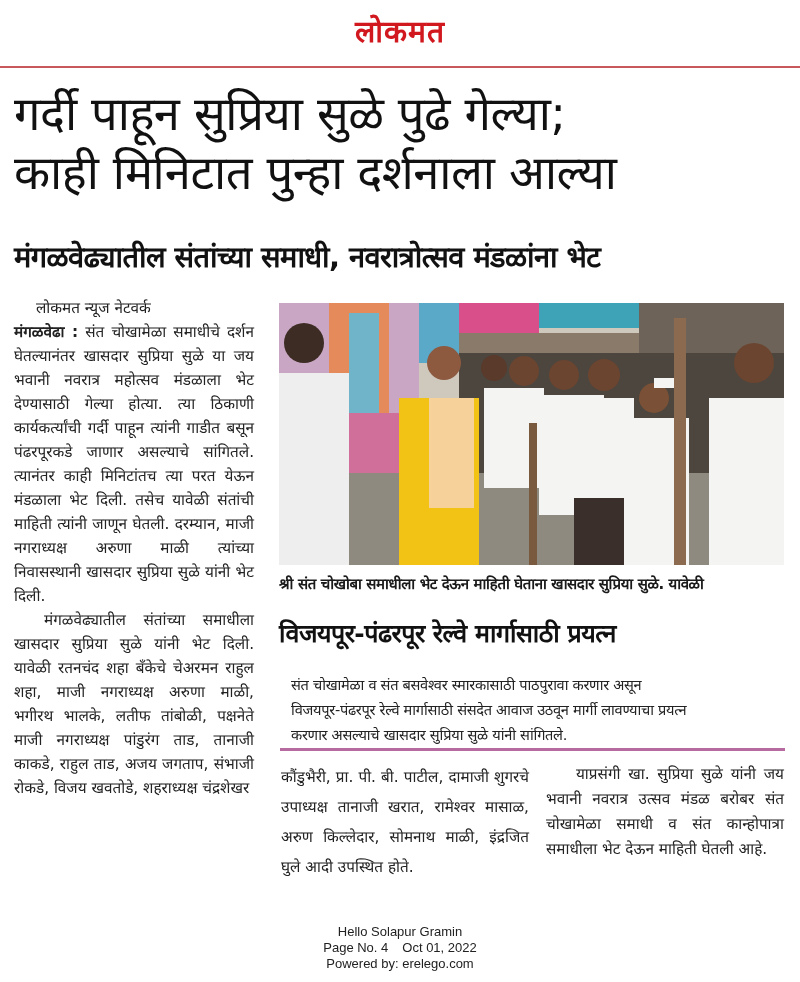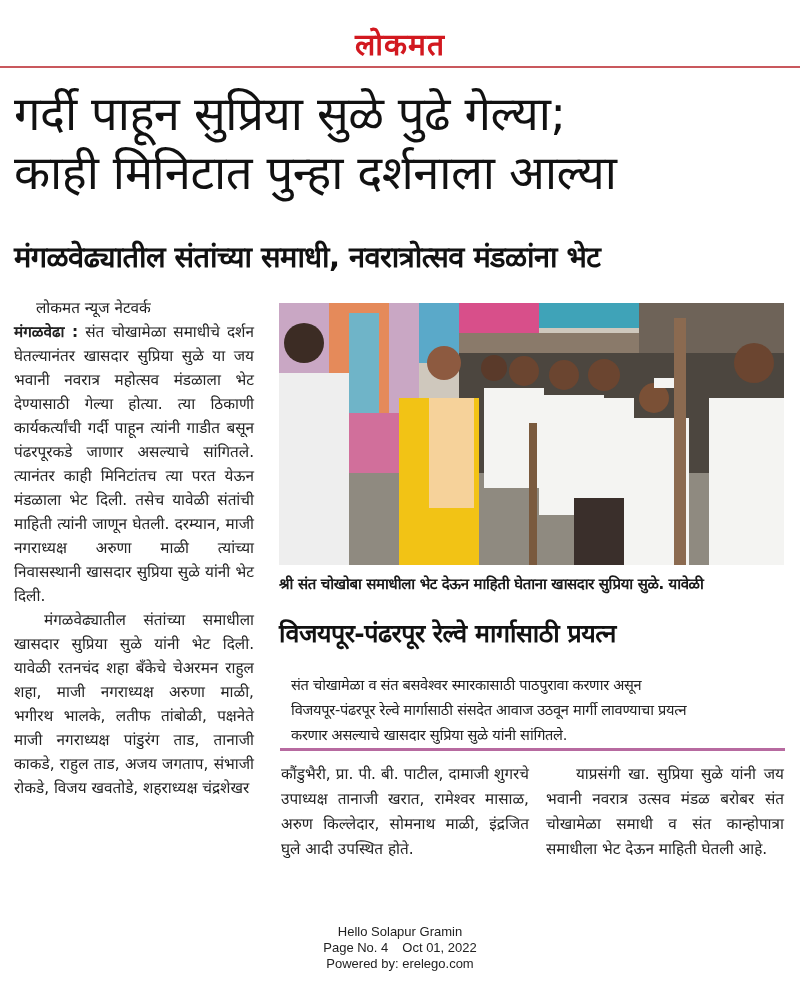--- a/index.html
+++ b/index.html
@@ -2,21 +2,21 @@
 <html><head>
 <meta charset="utf-8">
 <style>
   html, body { margin: 0; padding: 0; background: #ffffff; }
   body { width: 800px; height: 982px; position: relative; overflow: hidden;
          font-family: "DejaVu Sans", "Liberation Sans", sans-serif; color: #1a1a1a; }
 
   .masthead { position: absolute; left: 0; top: 0; width: 800px; height: 64px; }
   .logo { position: absolute; left: 0; right: 0; top: 14px; text-align: center;
           font-family: "DejaVu Sans", sans-serif; font-weight: bold; font-size: 30px;
-          color: #d2181f; letter-spacing: 1px; line-height: 36px; margin-top: 13px; }
+          color: #d2181f; letter-spacing: 1px; line-height: 36px; }
   .mast-rule { position: absolute; left: 0; top: 66px; width: 800px; height: 2px; background: #c9585d; }
 
   .headline { position: absolute; left: 14px; top: 84px; width: 780px;
               font-size: 47px; line-height: 59px; color: #111; font-weight: normal;
               letter-spacing: -0.5px; margin: 0; }
   .headline .line { display: block; white-space: nowrap; }
 
   .subhead { position: absolute; left: 14px; top: 237px; width: 780px;
              font-size: 29px; line-height: 40px; color: #111; margin: 0; white-space: nowrap;
              letter-spacing: -0.6px; }
@@ -41,21 +41,21 @@
                letter-spacing: -0.5px; }
 
   .side-body { position: absolute; left: 279px; top: 660px; width: 510px;
                font-size: 14.6px; line-height: 25px; color: #222; margin: 12px;
                letter-spacing: -0.3px; }
   .side-body .l { display: block; white-space: nowrap; }
 
   .pink-rule { position: absolute; left: 280px; top: 748px; width: 505px; height: 3px; background: #b76aa0; }
 
   .col-mid { position: absolute; left: 281px; top: 762px; width: 248px;
-             font-size: 15.3px; line-height: 25px; color: #222; margin: 0; text-align: justify; text-align-last: left; }
+             font-size: 15.3px; line-height: 30px; color: #222; margin: 0; text-align: justify; text-align-last: left; }
   .col-right { position: absolute; left: 546px; top: 762px; width: 238px;
                font-size: 15.3px; line-height: 25px; color: #222; margin: 0; text-align: justify; text-align-last: left; }
 
   .footer { position: absolute; left: 0; right: 0; top: 924px; text-align: center;
             font-family: "Liberation Sans", sans-serif; font-size: 13px; line-height: 16px; color: #222; }
   .footer div { margin: 0; }
   .footer .gap { display: inline-block; width: 14px; }
 </style>
 </head>
 <body>

